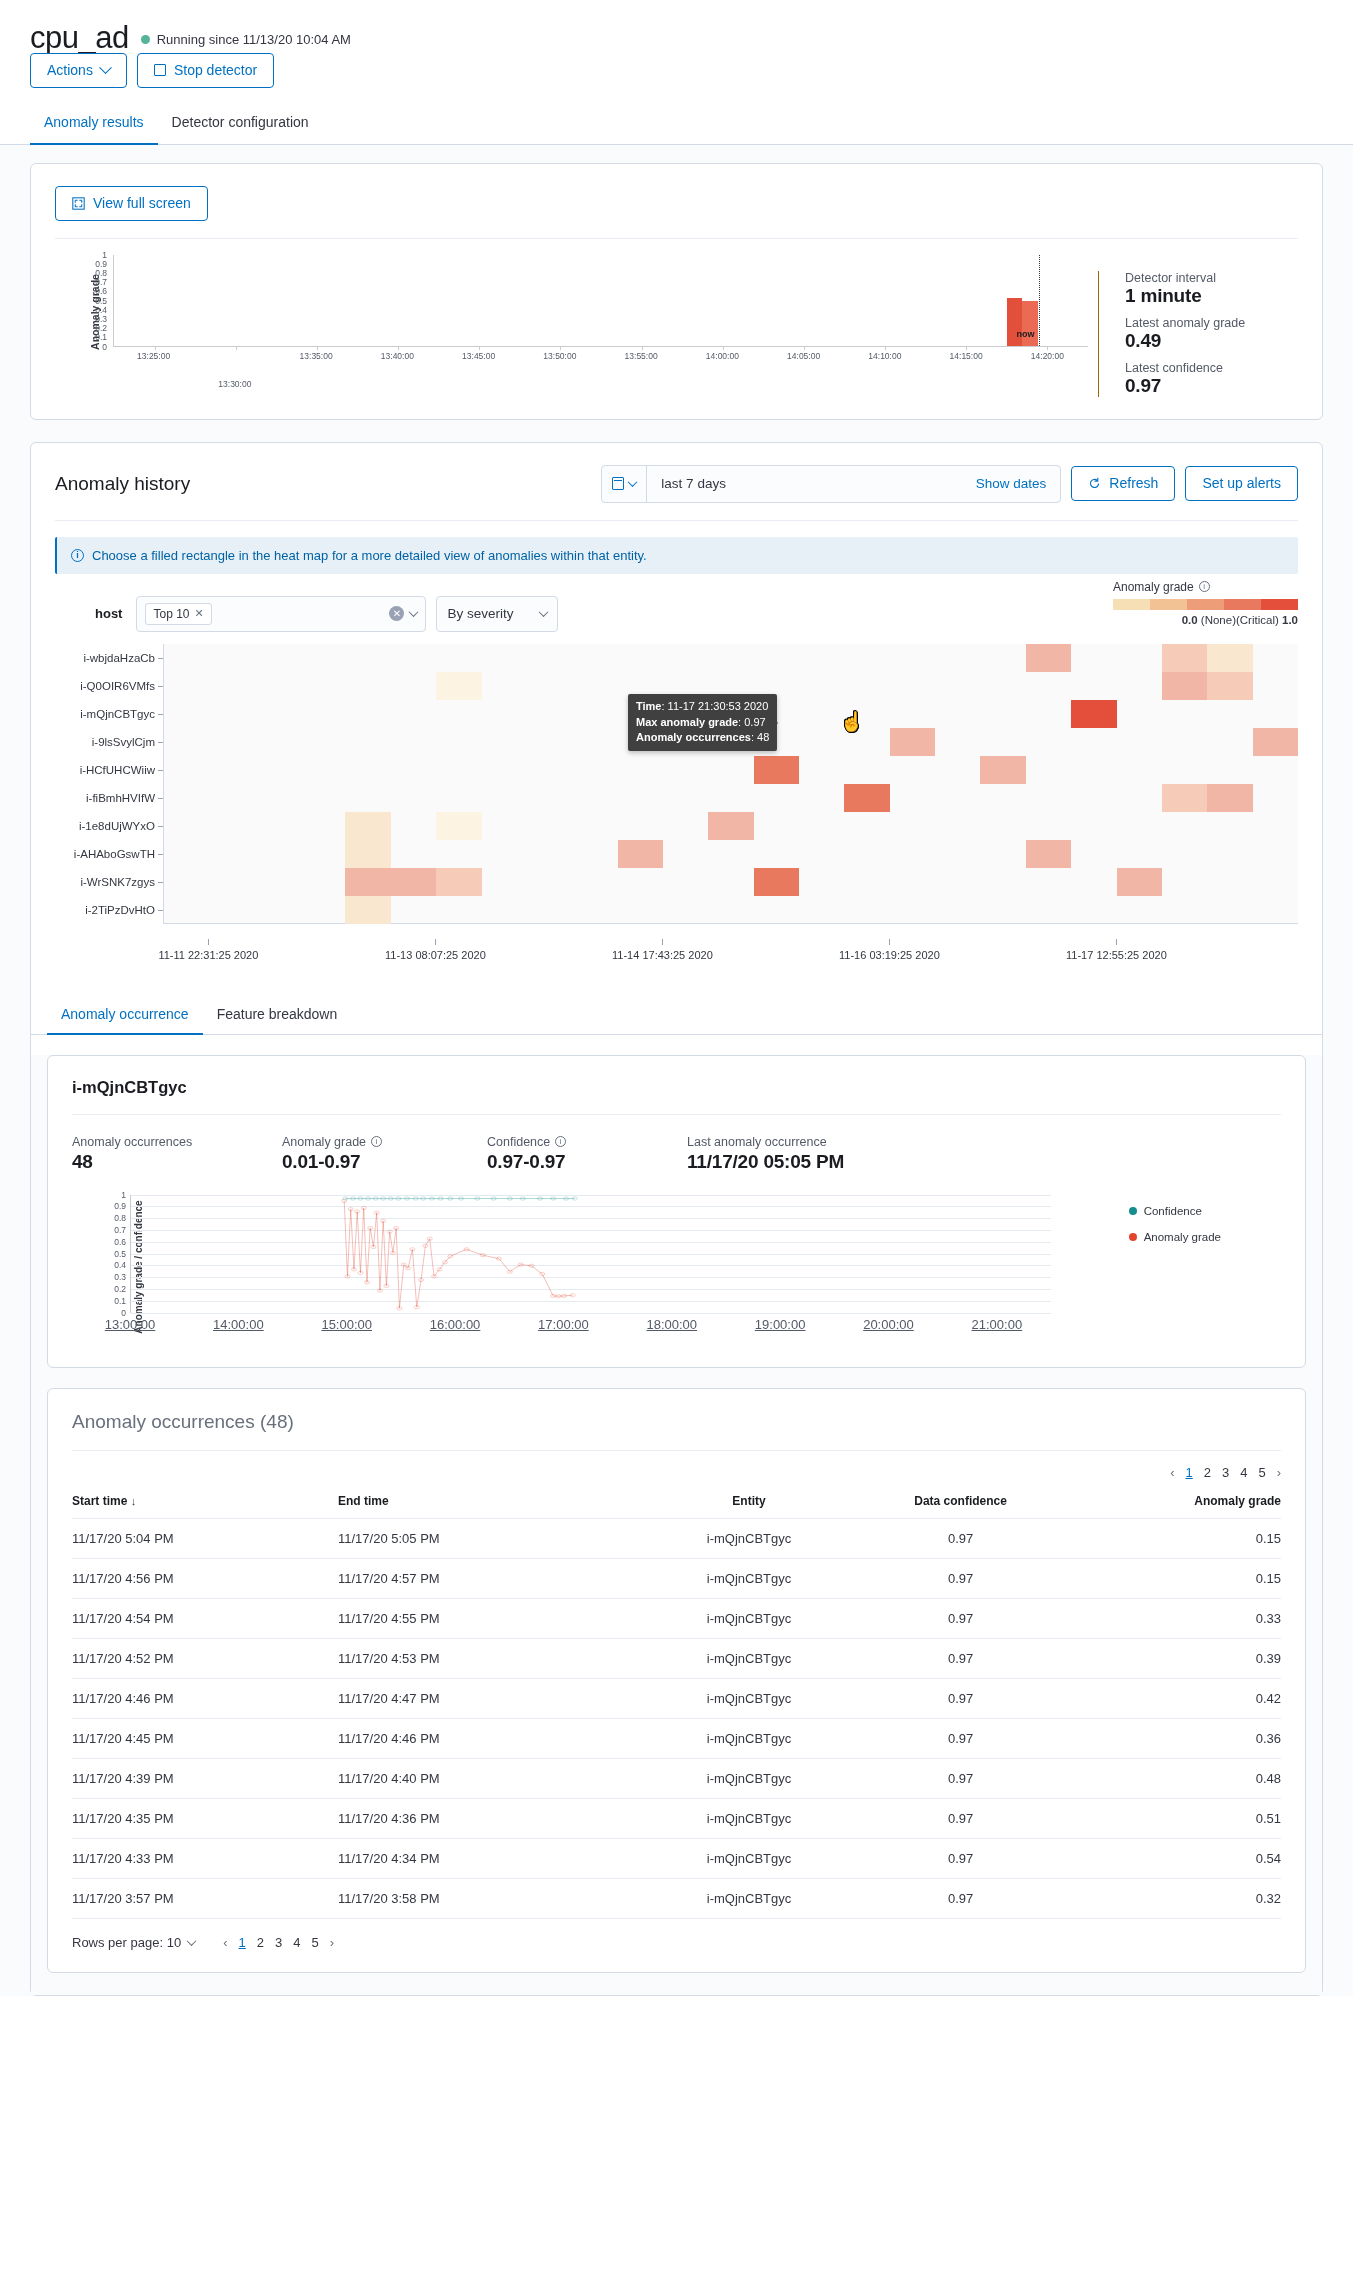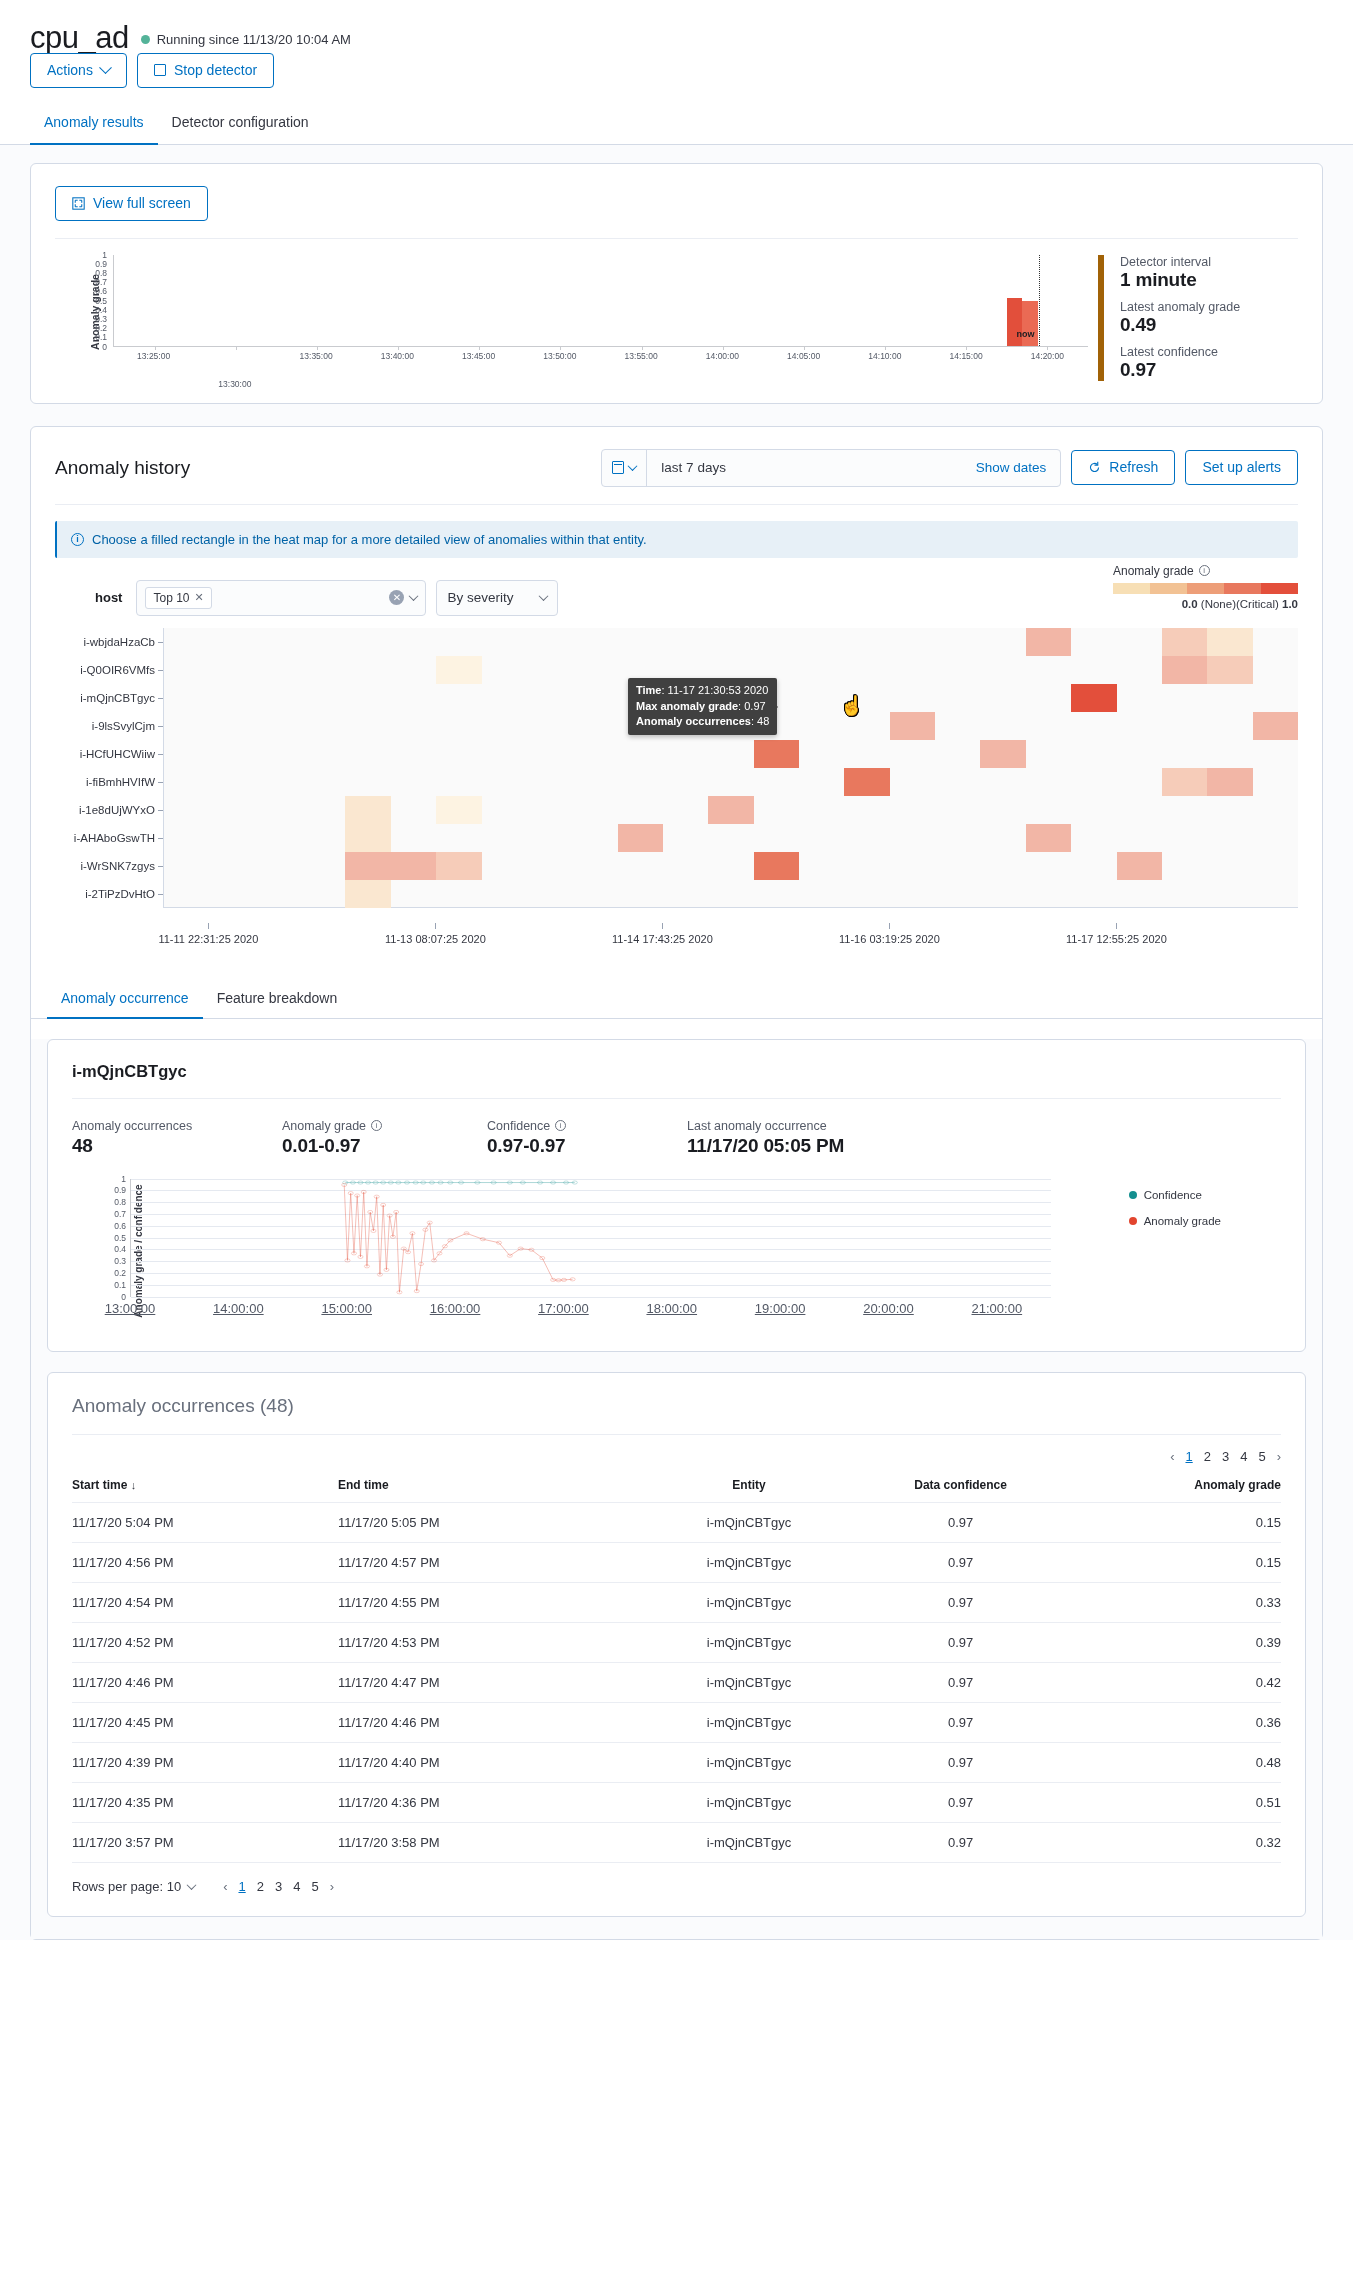--- a/index.html
+++ b/index.html
@@ -147,21 +147,21 @@
     font-size: 8.5px;
     color: #535966;
     transform: translateX(-50%);
     white-space: nowrap;
   }
   .bar { position: absolute; bottom: 0; background: #e24f3b; }
   .bar.b2 { background: #ea6a54; }
   .nowline { position: absolute; top: 0; bottom: 0; border-left: 1.5px dotted #333; }
   .nowlabel { position: absolute; font-size: 9px; font-weight: bold; color: #1a1c21; transform: translateX(-100%); }
 
-  .live-stats { width: 200px; padding-left: 16px; border-left: 6px solid #a16207; }
+  .live-stats { width: 200px; padding-left: 26px; border-left: 1px solid #a16207; margin-top: 16px; }
   .stat-label { font-size: 12.5px; color: #535966; margin-top: 9px; }
   .stat-label:first-child { margin-top: 0; }
   .stat-value { font-size: 19px; font-weight: 700; color: #1a1c21; letter-spacing: -0.2px; }
 
   
   .hist-head { display: flex; align-items: center; justify-content: space-between; }
   .hist-controls { display: flex; align-items: center; gap: 10px; }
   .date-picker {
     display: flex; align-items: center;
     border: 1px solid #d3dae6;
@@ -871,20 +871,27 @@
                   <td class="ta-right">0.48</td>
                 </tr>
                 <tr>
                   <td class="">11/17/20 4:35 PM</td>
                   <td class="">11/17/20 4:36 PM</td>
                   <td class="ta-center">i-mQjnCBTgyc</td>
                   <td class="ta-center">0.97</td>
                   <td class="ta-right">0.51</td>
                 </tr>
                 <tr>
+                  <td class="">11/17/20 4:33 PM</td>
+                  <td class="">11/17/20 4:34 PM</td>
+                  <td class="ta-center">i-mQjnCBTgyc</td>
+                  <td class="ta-center">0.97</td>
+                  <td class="ta-right">0.54</td>
+                </tr>
+                <tr>
                   <td class="">11/17/20 3:57 PM</td>
                   <td class="">11/17/20 3:58 PM</td>
                   <td class="ta-center">i-mQjnCBTgyc</td>
                   <td class="ta-center">0.97</td>
                   <td class="ta-right">0.32</td>
                 </tr>
               </tbody>
           </table>
 
           <div class="table-footer">

